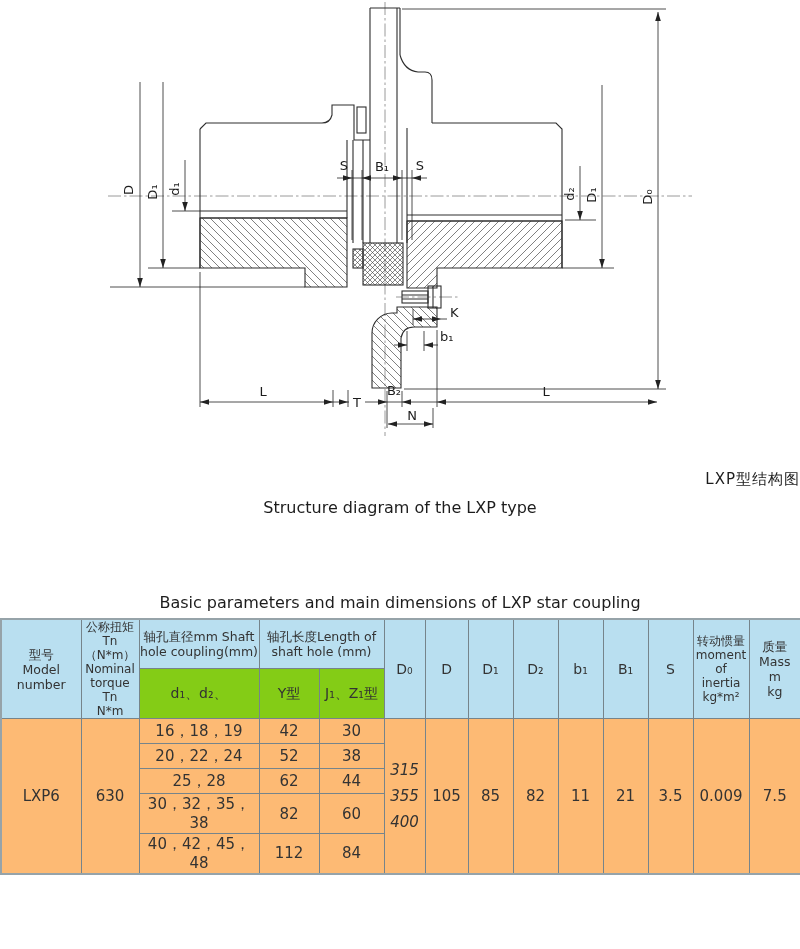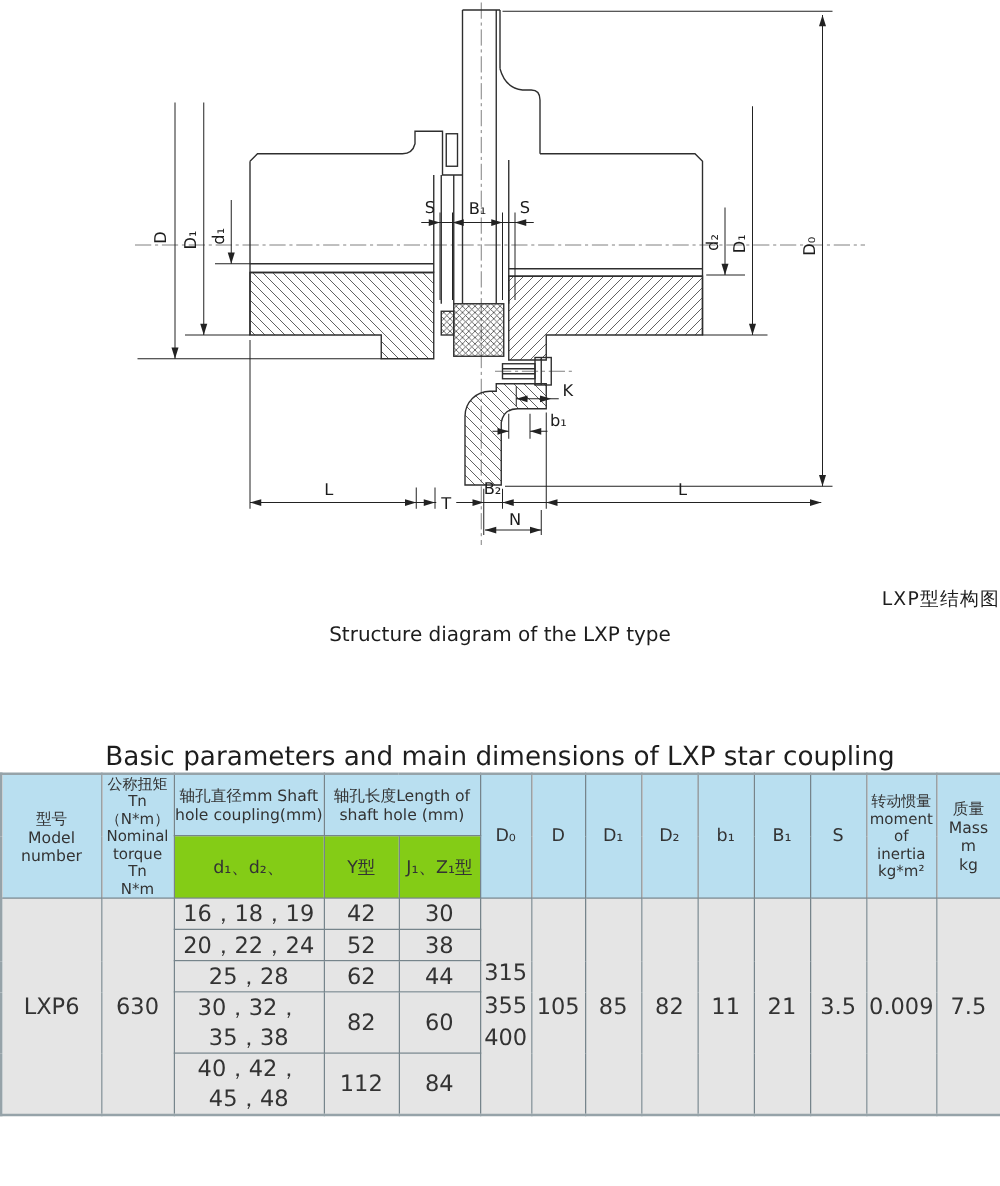--- a/index.html
+++ b/index.html
@@ -4,30 +4,30 @@
 <style>
   html,body{margin:0;padding:0;background:#ffffff;}
   .page{position:relative;width:800px;height:949px;background:#fff;overflow:hidden;
         font-family:"DejaVu Sans","Liberation Sans",sans-serif;color:#222;}
   .drawing{position:absolute;top:0;left:0;}
   .dlab{font-size:13px;fill:#1c1c1c;font-family:"DejaVu Sans","Liberation Sans",sans-serif;}
   .cap{position:absolute;left:0;width:800px;text-align:center;color:#1d1d1d;}
   .cap1{top:470px;font-size:15px;letter-spacing:1px;text-align:right;}
   .cap2{top:498px;font-size:16px;}
   .t1{top:570px;font-size:15px;letter-spacing:1px;}
-  .t2{top:593px;font-size:21px;}
+  .t2{top:593px;font-size:16px;}
   table.spec{position:absolute;top:618px;left:0;width:800px;border-collapse:collapse;
              table-layout:fixed;border:2px solid #96a3a9;}
   table.spec td{border:1px solid #76848b;text-align:center;vertical-align:middle;
                 padding:0;color:#333;white-space:pre-line;overflow:hidden;}
   tr.hr td{background:#b9dff0;font-size:12.5px;line-height:15px;}
   tr.hr2 td{background:#84cc16;font-size:14px;}
-  tr.dr td{background:#e5e5e5;font-size:18px;margin-top:45px;}
+  tr.dr td{background:#fdba74;font-size:15px;margin-top:45px;}
   td.leftcell{text-align:left;padding-left:8px;}
-  td.d0cell{text-align:left;padding-left:6px;line-height:26px;font-size:15px;}
+  td.d0cell{text-align:left;padding-left:6px;line-height:26px;font-size:15px;font-style:italic;}
   tr.rw-s{height:25px;} tr.rw-l{height:40px;}
   tr.hr{height:42px;} tr.hr2{height:42px;}
 </style>
 </head>
 <body>
 
 <div class="page">
 
   <svg class="drawing" width="800" height="455" viewBox="0 0 800 455">
     <defs>

